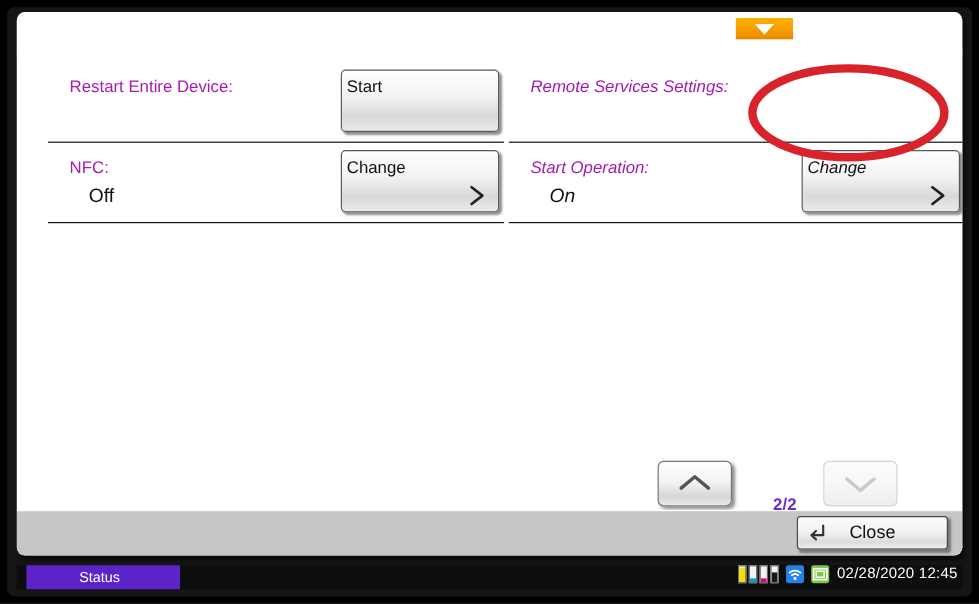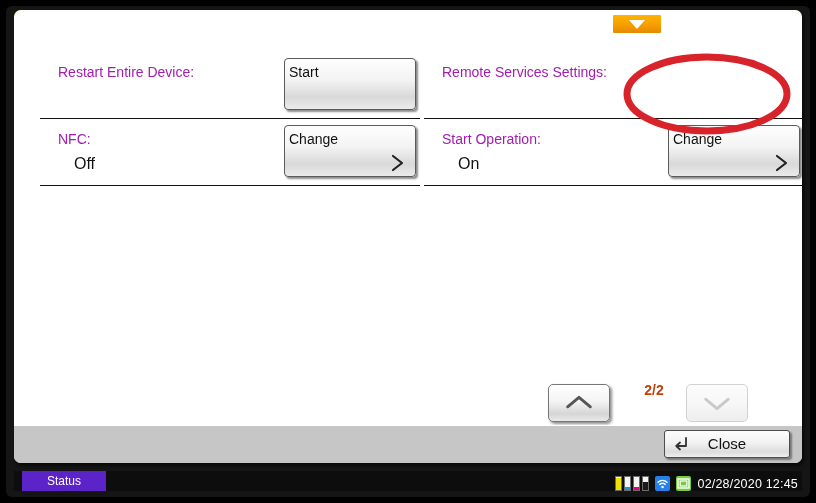--- a/index.html
+++ b/index.html
@@ -118,21 +118,21 @@
     height: 385px;
     background: #ffffff;
   }
 
   .col {
     position: absolute;
     top: 12px;
     width: 380px;
   }
   #col-left  { left: 26px; }
-  #col-right { left: 410px; }
+  #col-right { left: 410px; font-style: italic; }
 
   .setting-row {
     position: relative;
     height: 66px;
     border-bottom: 1px solid #111111;
   }
 
   .row-label {
     position: absolute;
     left: 18px;
@@ -207,26 +207,26 @@
   }
   .pagebtn.disabled {
     background: linear-gradient(to bottom, #fcfcfc 0%, #f7f7f7 50%, #ededed 100%);
     border: 1px solid #d2d2d2;
   }
   #page-up   { left: 534px; top: 4px; }
   #page-down { left: 672px; top: 4px; }
   #page-indicator {
     position: absolute;
     left: 612px;
-    top: 2px;
+    top: 32px;
     width: 56px;
     text-align: center;
     font-size: 14px;
     font-weight: bold;
-    color: #c2410c;
+    color: #6d28d9;
   }
   .pg-arrow { position:absolute; left:0; top:0; width:100%; height:100%; }
 
   
   #footer {
     position: absolute;
     left: 0;
     bottom: 0;
     width: 788px;
     height: 38px;
@@ -275,31 +275,32 @@
   }
   #status-badge {
     position: absolute;
     left: 8px;
     top: 0px;
     width: 84px;
     height: 20px;
     background: #5b23c8;
     color: #ffffff;
     font-size: 12px;
-    text-align: center;
+    text-align: left;
     line-height: 20px;
     cursor: pointer;
+    padding-left: 44px;
   }
   #status-right {
     position: absolute;
     right: 4px;
     top: 0;
     height: 20px;
     display: flex;
-    align-items: flex-end;
+    align-items: flex-start;
     gap: 6px;
   }
   #toner-group { display: flex; gap: 2px; align-items: flex-end; }
   .toner {
     position: relative;
     width: 7px;
     height: 15px;
     background: #f4f4f4;
     border: 1px solid #6b6b6b;
     box-sizing: border-box;

